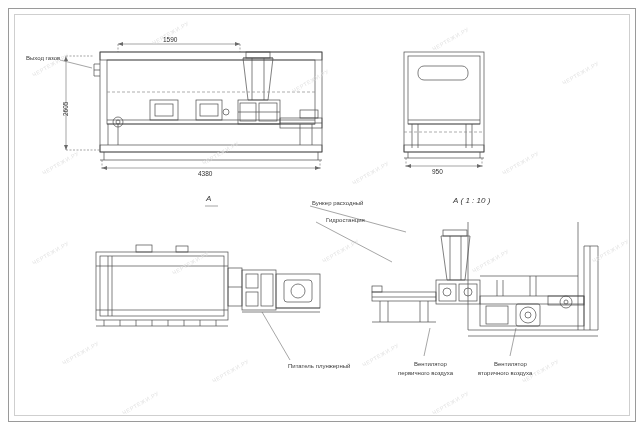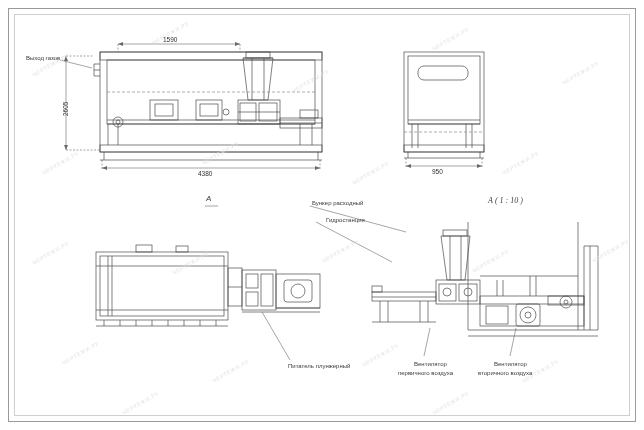--- a/index.html
+++ b/index.html
@@ -301,21 +301,21 @@
   </div>
 
   <div class="lbl" style="left:26px; top:55px;">Выход газов</div>
   <div class="lbl dim" style="left:163px; top:36px;">1590</div>
   <div class="lbl dim rot" style="left:62px; top:116px;">2605</div>
   <div class="lbl dim" style="left:198px; top:170px;">4380</div>
   <div class="lbl ital" style="left:206px; top:194px;">А</div>
 
   <div class="lbl dim" style="left:432px; top:168px;">950</div>
 
-  <div class="lbl ital" style="left:488px; top:196px;font-family:Liberation Serif, serif;">А ( 1 : 10 )</div>
+  <div class="lbl ital" style="left:453px; top:196px;">А ( 1 : 10 )</div>
 
   <div class="lbl" style="left:312px; top:200px;">Бункер расходный</div>
   <div class="lbl" style="left:326px; top:217px;">Гидростанция</div>
   <div class="lbl" style="left:288px; top:363px;">Питатель плунжерный</div>
 
   <div class="lbl" style="left:414px; top:361px;">Вентилятор</div>
   <div class="lbl" style="left:398px; top:370px;">первичного воздуха</div>
 
   <div class="lbl" style="left:494px; top:361px;">Вентилятор</div>
   <div class="lbl" style="left:478px; top:370px;">вторичного воздуха</div>

